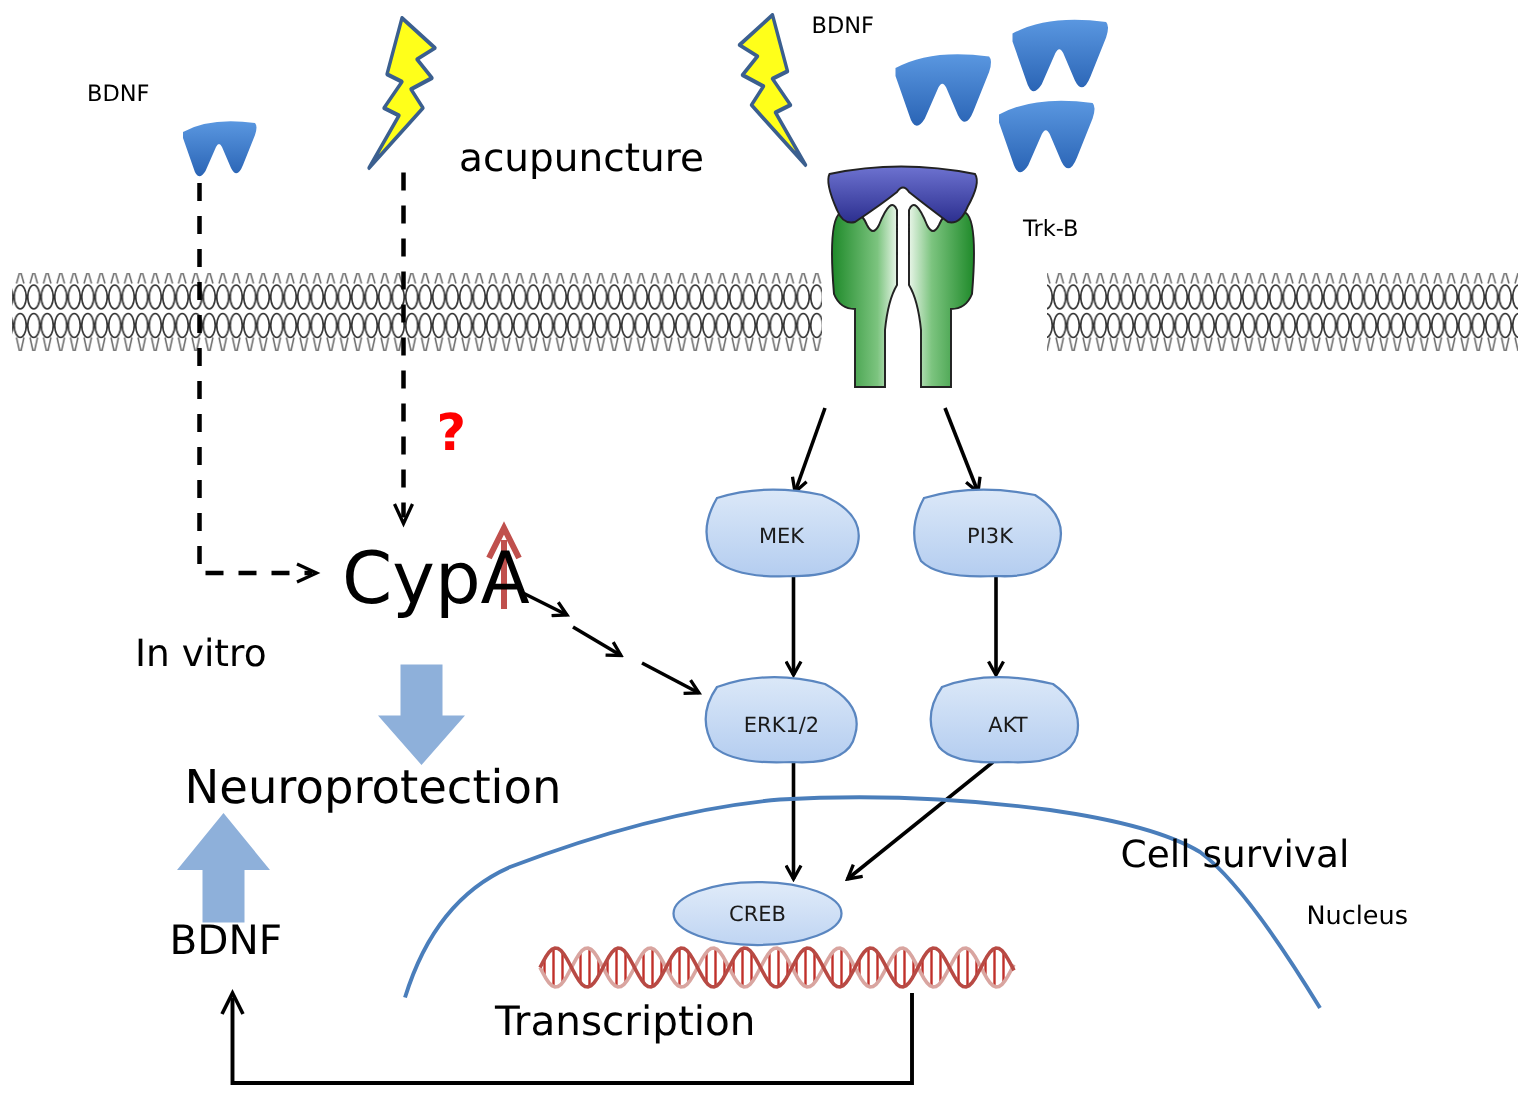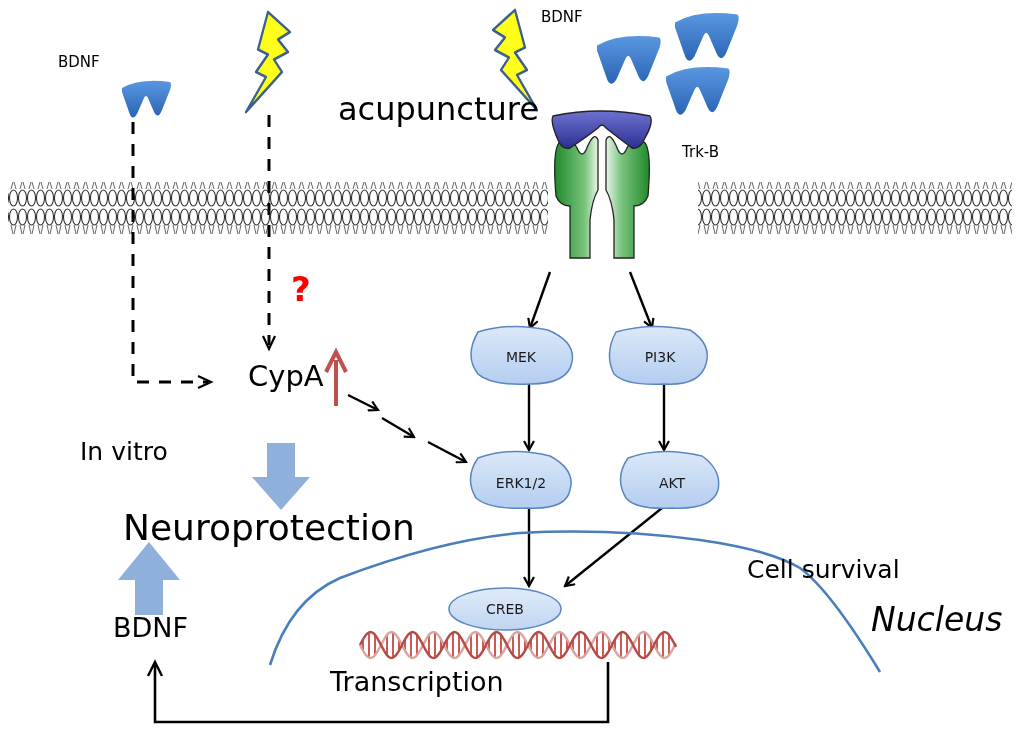--- a/index.html
+++ b/index.html
@@ -169,24 +169,24 @@
 
   <path d="M267,443 L295,443 L295,477 L310,477 L281,510 L252,477 L267,477 Z" fill="#8eb0da"></path>
   <path d="M135,615 L163,615 L163,580 L180,580 L149,542 L118,580 L135,580 Z" fill="#8eb0da"></path>
 
   <path d="M608,662 L608,722 L155,722 L155,665" fill="none" stroke="#000" stroke-width="2.6"></path>
   <path d="M148,676 L155,662 L162,676" fill="none" stroke="#000" stroke-width="2.4"></path>
 </svg>
 
 
 <div class="lbl" style="left:58px;top:55px;font-size:15px;">BDNF</div>
-<div class="lbl" style="left:306px;top:93px;font-size:32px;margin-left:32px;">acupuncture</div>
+<div class="lbl" style="left:306px;top:93px;font-size:26px;">acupuncture</div>
 <div class="lbl" style="left:541px;top:10px;font-size:15px;">BDNF</div>
 <div class="lbl" style="left:682px;top:145px;font-size:15px;">Trk-B</div>
 <div class="lbl" style="left:291px;top:272px;font-size:34px;font-weight:bold;color:#ff0000;">?</div>
-<div class="lbl" style="left:228px;top:362px;font-size:29px;margin-left:20px;">CypA</div>
-<div class="lbl" style="left:80px;top:423px;font-size:25px;margin-top:16px;">In vitro</div>
-<div class="lbl" style="left:123px;top:510px;font-size:36px;">Neuroprotection</div>
+<div class="lbl" style="left:228px;top:362px;font-size:48px;">CypA</div>
+<div class="lbl" style="left:90px;top:423px;font-size:25px;">In vitro</div>
+<div class="lbl" style="left:123px;top:510px;font-size:31px;">Neuroprotection</div>
 <div class="lbl" style="left:113px;top:614px;font-size:27px;">BDNF</div>
 <div class="lbl" style="left:747px;top:509px;font-size:25px;margin-top:48px;">Cell survival</div>
-<div class="lbl" style="left:871px;top:603px;font-size:33px;font-style:italic;">Nucleus</div>
+<div class="lbl" style="left:871px;top:603px;font-size:17px;">Nucleus</div>
 <div class="lbl" style="left:330px;top:668px;font-size:27px;">Transcription</div>
 </div>
 
 </body></html>

